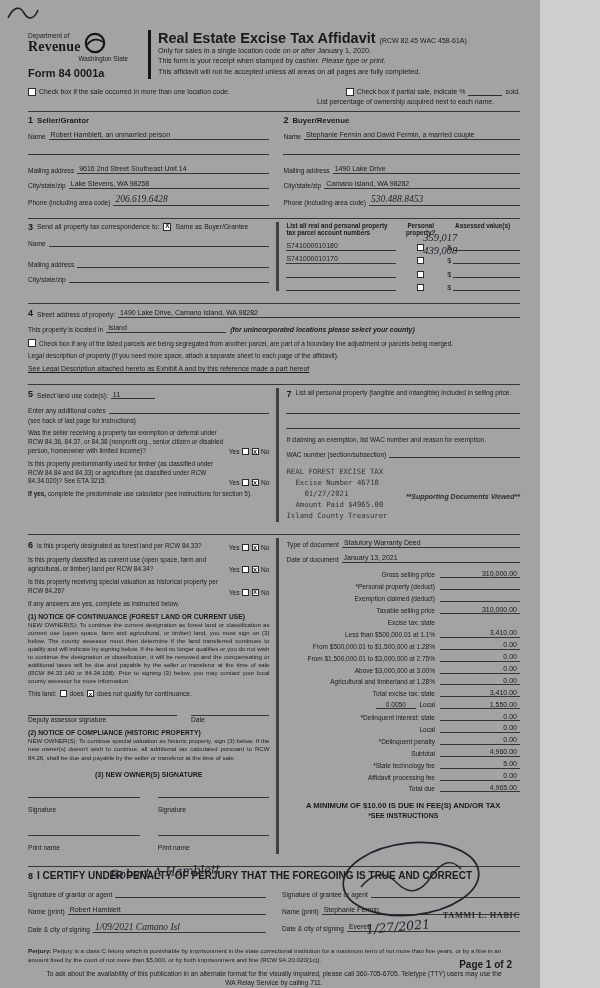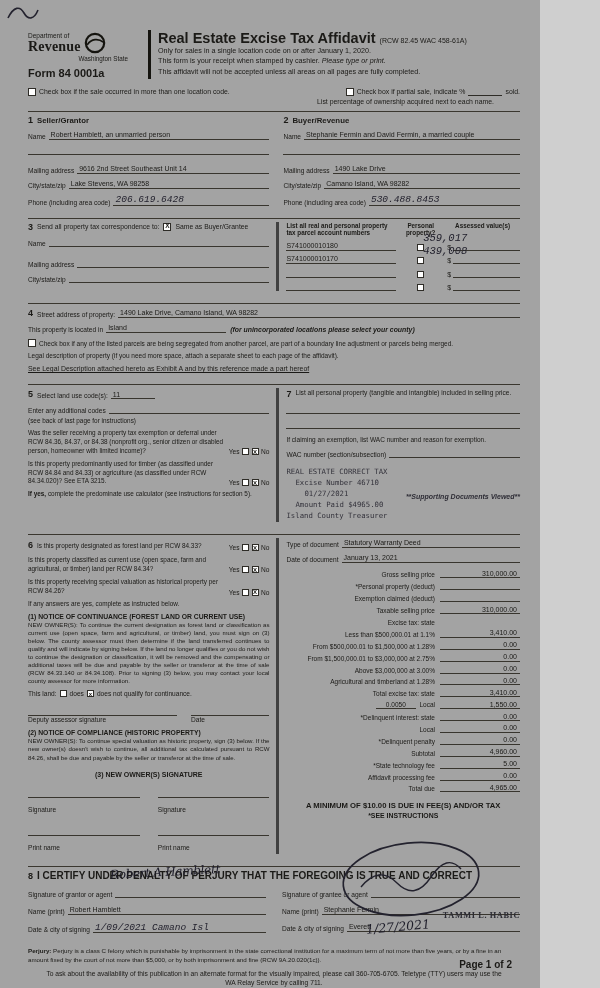--- a/index.html
+++ b/index.html
@@ -32,21 +32,21 @@
 .cols{display:flex;}
 .colL{width:50.5%;padding-right:7px;}
 .colR{width:49.5%;padding-left:7px;}
 .withline{border-left:3px solid #404040;}
 .sec-head{display:flex;align-items:baseline;gap:4px;}
 .sec-num{font-weight:bold;font-size:9px;}
 .sec-title{font-weight:bold;font-size:7.8px;}
 .frow{display:flex;align-items:flex-end;margin-top:6px;}
 .lbl{font-size:6.6px;white-space:nowrap;padding-right:3px;}
 .fill{flex:1;border-bottom:1px solid #38352e;min-height:9px;font-size:7px;padding:0 2px;}
-.hw{font-family:Liberation Mono, monospace;font-style:italic;color:#23222e;font-size:9.5px;line-height:1;}
+.hw{font-family:Liberation Serif, serif;font-style:italic;color:#23222e;font-size:9.5px;line-height:1;}
 
 .phdr{display:flex;font-size:6.3px;font-weight:bold;line-height:1.25;}
 .ph-a{width:47%;}
 .ph-b{width:21%;text-align:center;}
 .ph-c{width:32%;text-align:center;}
 .prow{display:flex;align-items:flex-end;margin-top:4.5px;position:relative;}
 .pnum{width:47%;border-bottom:1px solid #38352e;font-size:7px;min-height:9px;}
 .pcbwrap{width:21%;display:flex;justify-content:center;}
 .pdol{font-size:7px;padding:0 2px;}
 .pval{flex:1;border-bottom:1px solid #38352e;min-height:9px;position:relative;}
@@ -332,21 +332,21 @@
         </div>
       <div class="frow">
           <span class="fill"></span>
         </div>
       <div style="font-size:6.5px;margin-top:7px;">If claiming an exemption, list WAC number and reason for exemption.</div>
       <div class="frow">
           <span class="lbl">WAC number (section/subsection)</span>
           <span class="fill"></span>
         </div>
       <div class="excise-stamp">
-        <div>REAL ESTATE CORRECT TAX</div>
+        <div>REAL FOREST EXCISE TAX</div>
         <div class="stamp-ind">Excise Number 46710</div>
         <div class="stamp-ind" style="padding-left:18px;">01/27/2021</div>
         <div class="stamp-ind">Amount Paid $4965.00</div>
         <div>Island County Treasurer</div>
       </div>
       <div class="supporting">**Supporting Documents Viewed**</div>
     </div>
   </div>
 
   <div class="band cols">

